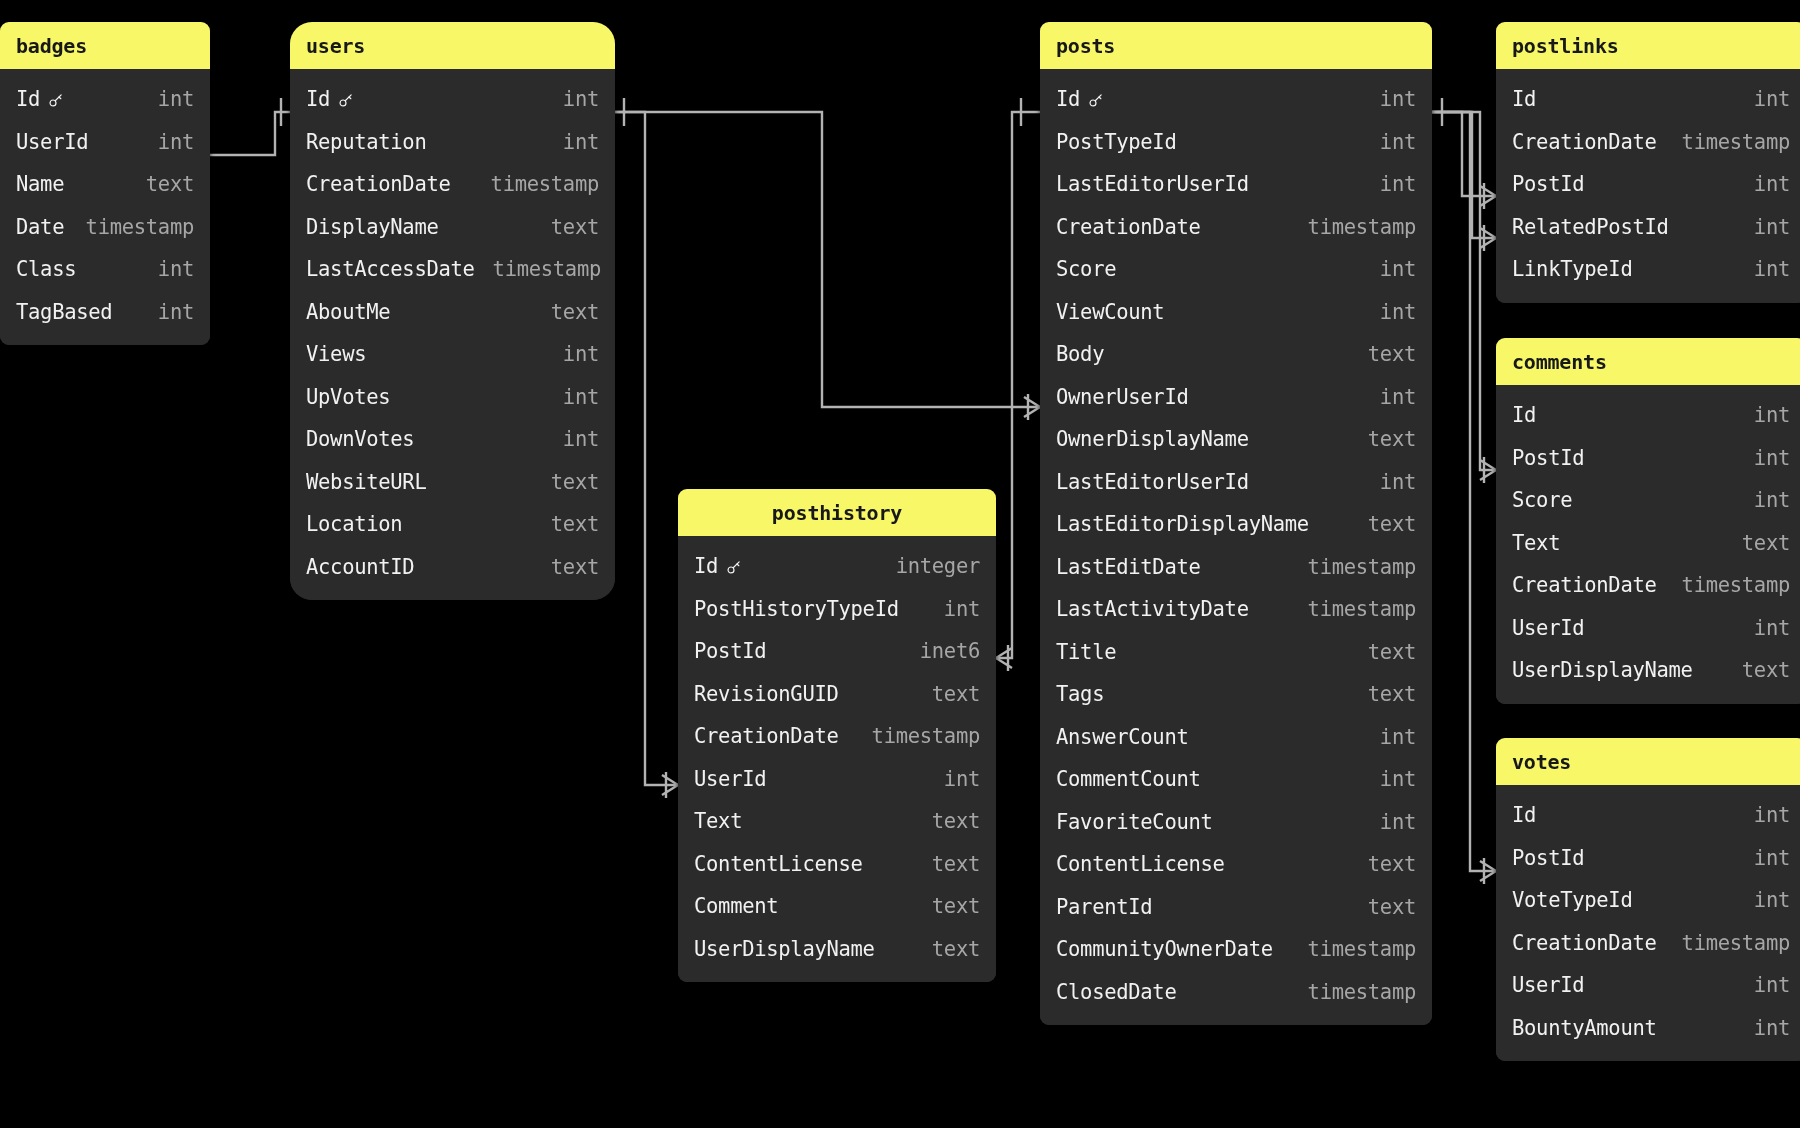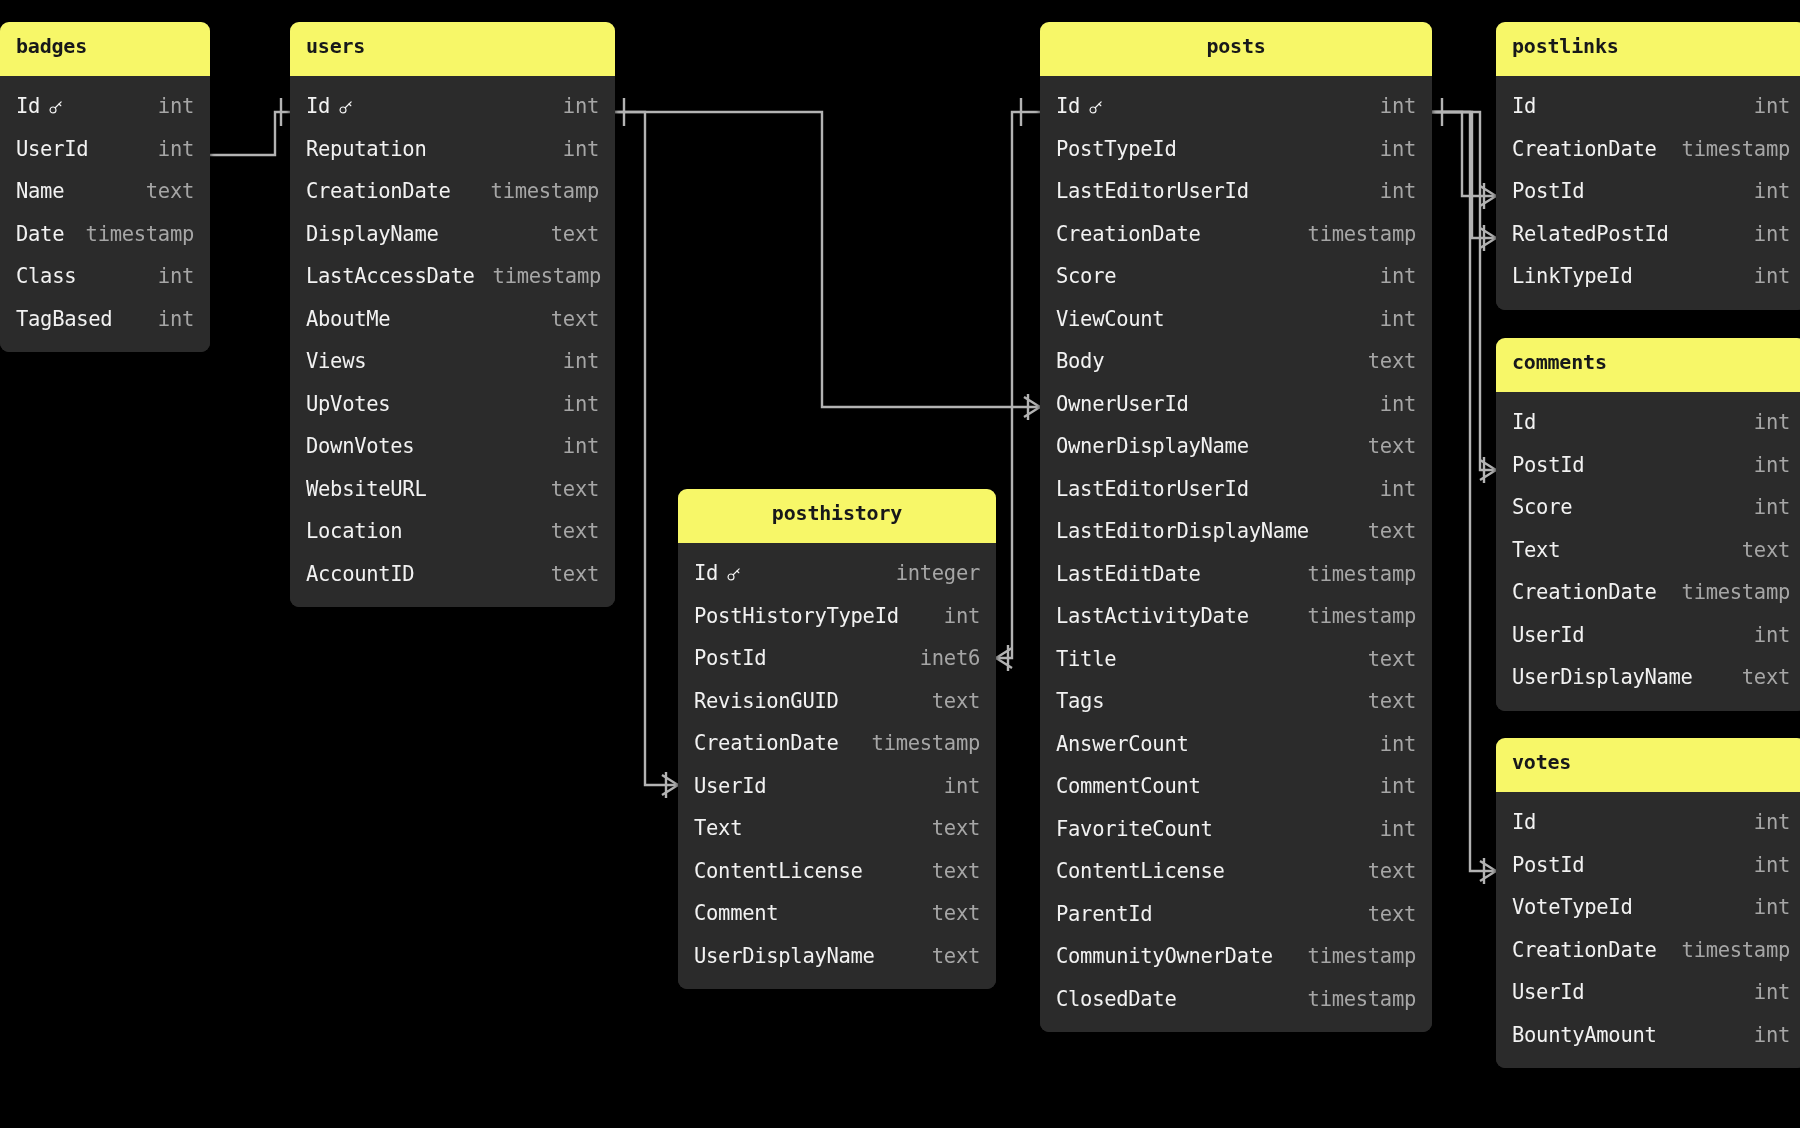--- a/index.html
+++ b/index.html
@@ -27,21 +27,21 @@
     background: #2b2b2b;
     box-shadow: 0 2px 5px rgba(0,0,0,0.85);
     overflow: hidden;
   }
   .table-header {
     background: #f7f768;
     color: #17181a;
     font-weight: bold;
     font-size: 20px;
     letter-spacing: -0.2px;
-    padding: 14px 16px 20px 16px;
+    padding: 14px 16px 13px 16px;
     line-height: 1;
     font-family: "DejaVu Sans Mono", "Liberation Mono", monospace;
   }
   .table-body {
     padding: 9px 0 12px 0;
     background: #2b2b2b;
   }
   .field-row {
     display: flex;
     align-items: center;
@@ -162,21 +162,21 @@
             <div class="field-type">int</div>
           </div>
           <div class="field-row">
             <div class="field-name">
               <span>TagBased</span>
             </div>
             <div class="field-type">int</div>
           </div>
         </div>
       </div>
-      <div class="table-node" style="left: 290px; top: 22px; width: 325px;">
+      <div class="table-node" style="left: 290px; top: 22px; width: 325px; border-radius: 22px;">
         <div class="table-header">users</div>
         <div class="table-body">
           <div class="field-row">
             <div class="field-name">
               <span>Id</span>
               <span class="key-icon">
                 <svg width="17" height="17" viewBox="0 0 24 24" fill="none" stroke="#f2f2f2" stroke-width="1.7" stroke-linecap="round" stroke-linejoin="round">
                   <circle cx="8.5" cy="15.5" r="4.2"></circle>
                   <path d="M11.6 12.4 L20 4"></path>
                   <path d="M17 7 L19.5 9.5"></path>
@@ -318,21 +318,21 @@
             <div class="field-type">text</div>
           </div>
           <div class="field-row">
             <div class="field-name">
               <span>UserDisplayName</span>
             </div>
             <div class="field-type">text</div>
           </div>
         </div>
       </div>
-      <div class="table-node" style="left: 1040px; top: 22px; width: 392px; text-align: center;">
+      <div class="table-node" style="left: 1040px; top: 22px; width: 392px;">
         <div class="table-header">posts</div>
         <div class="table-body">
           <div class="field-row">
             <div class="field-name">
               <span>Id</span>
               <span class="key-icon">
                 <svg width="17" height="17" viewBox="0 0 24 24" fill="none" stroke="#f2f2f2" stroke-width="1.7" stroke-linecap="round" stroke-linejoin="round">
                   <circle cx="8.5" cy="15.5" r="4.2"></circle>
                   <path d="M11.6 12.4 L20 4"></path>
                   <path d="M17 7 L19.5 9.5"></path>

